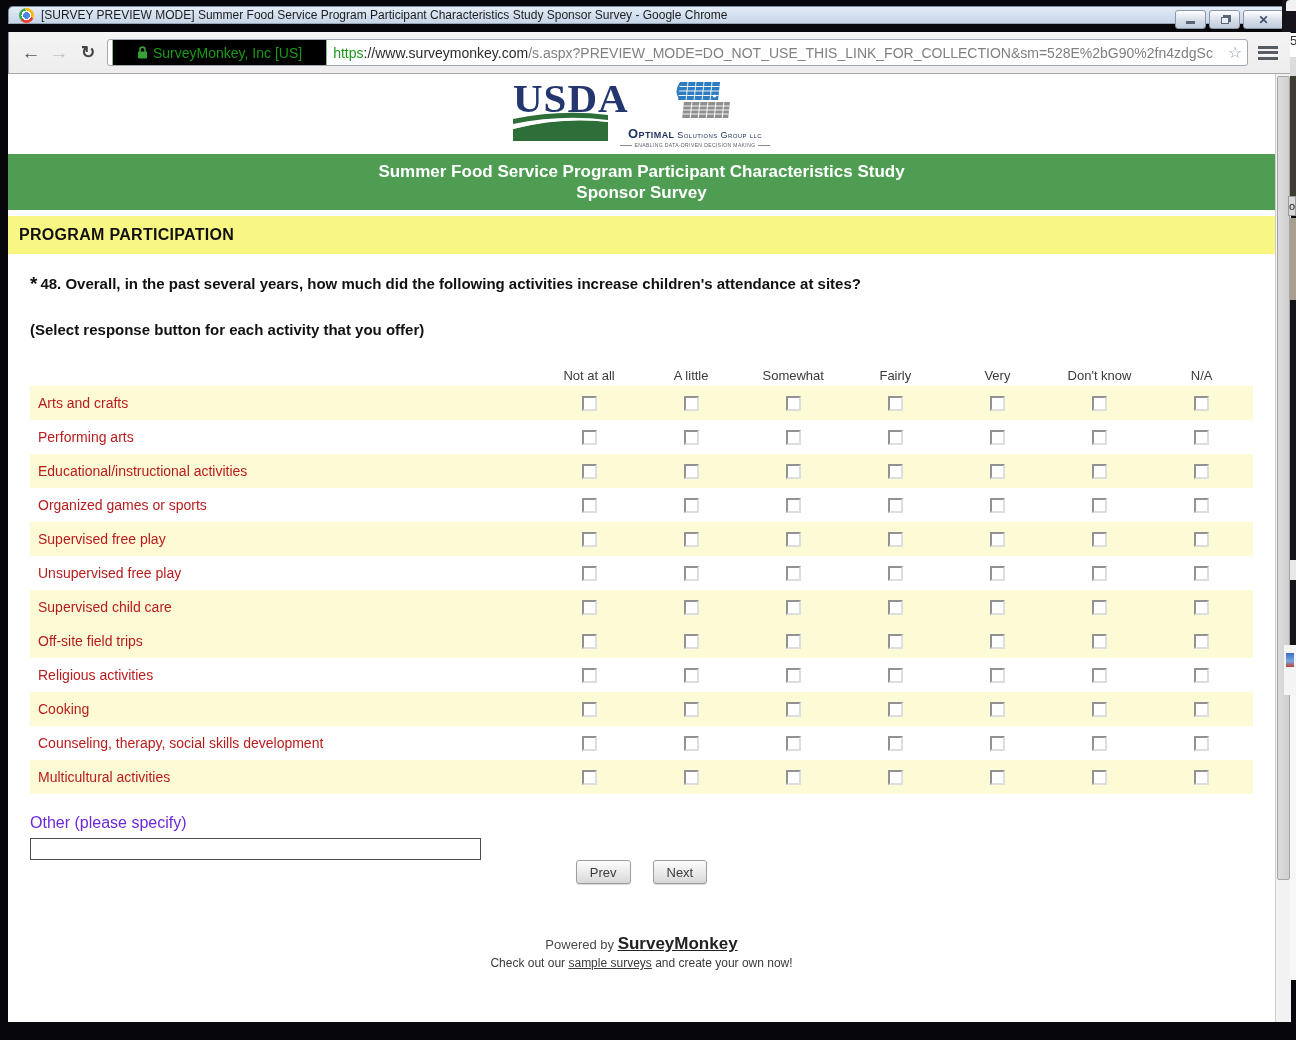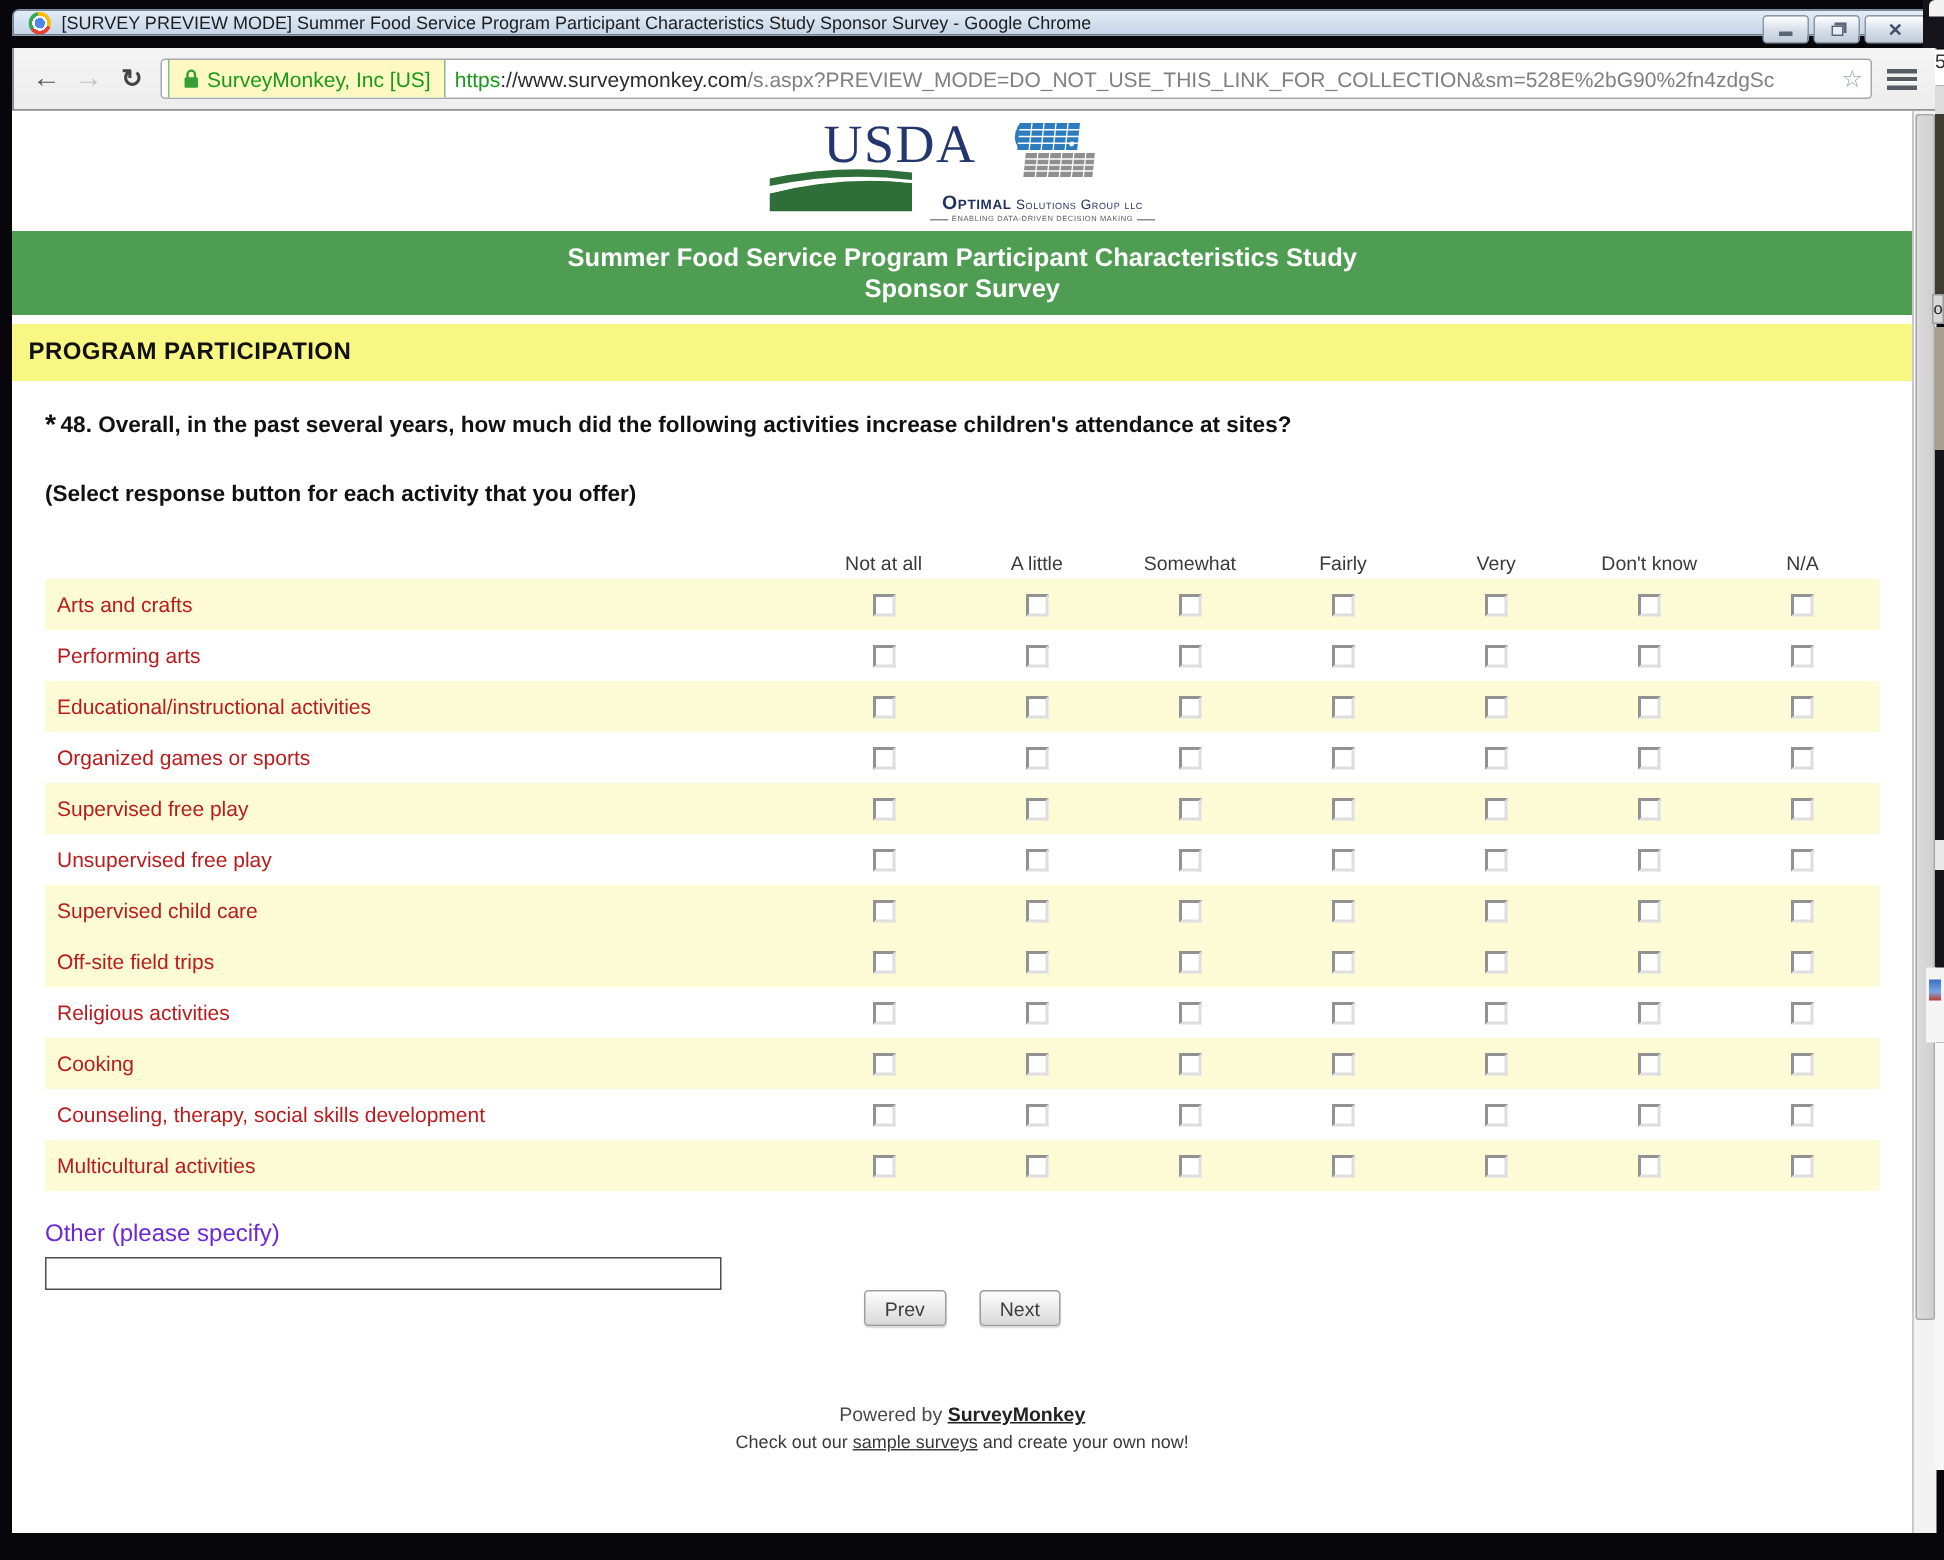--- a/index.html
+++ b/index.html
@@ -25,36 +25,36 @@
   .winbtn .x { font-weight:bold; font-size:12px; line-height:1; }
 
   .toolbar { position:absolute; left:0; top:26px; width:100%; height:42px;
     background:linear-gradient(#f4f4f4,#ededed); border:1px solid #8b97a6; border-top:none; border-bottom:1px solid #a9a9a9;
     display:flex; align-items:center; padding:0 8px; }
   .navbtn { font-size:19px; color:#555; width:28px; text-align:center; line-height:1; }
   .navbtn.disabled { color:#bdc1c6; }
   .reload { font-size:17px; color:#444; width:30px; text-align:center; font-weight:bold; }
   .omnibox { flex:1; height:27px; background:#fff; border:1px solid #a3a9b1; border-radius:3px;
     display:flex; align-items:center; padding:0 4px; margin:0 6px 0 4px; overflow:hidden; position:relative; }
-  .ev-badge { display:flex; align-items:center; gap:5px; background:#fef9c3; border:1px solid #86bd86;
-    border-radius:2px; height:38px; padding:0 9px; margin-right:6px; flex:0 0 auto; }
+  .ev-badge { display:flex; align-items:center; gap:5px; background:#000000; border:1px solid #86bd86;
+    border-radius:2px; height:38px; padding:0 24px; margin-right:6px; flex:0 0 auto; }
   .ev-badge span { color:#199a19; font-size:14px; white-space:nowrap; }
   .url { font-size:14px; white-space:nowrap; overflow:hidden; flex:1; }
   .url .scheme { color:#199a19; }
   .url .host { color:#2c2c2c; }
   .url .path { color:#808080; }
   .star { position:absolute; right:5px; top:3px; font-size:16px; color:#9aa0a6; background:#fff; padding-left:3px; }
   .menu-icon { width:20px; height:14px; margin:0 4px; border-top:3px solid #565c64;
     border-bottom:3px solid #565c64; background:linear-gradient(#fff 2px, #565c64 2px, #565c64 5px, #fff 5px); background-clip:content-box; padding:2px 0; }
 
   
   .page { position:absolute; left:0; top:68px; width:1267px; height:948px; background:#fff; overflow:hidden; }
   .logos { height:80px; display:flex; justify-content:center; align-items:flex-start; padding-top:6px; gap:12px; }
   .usda-logo { width:95px; height:64px; position:relative; }
-  .usda-text { font-family:"Liberation Serif", serif; font-weight:normal; font-size:36px; color:#23366e; letter-spacing:1px; line-height:0.9;margin-left:36px; }
+  .usda-text { font-family:"Liberation Serif", serif; font-weight:bold; font-size:41px; color:#23366e; letter-spacing:1px; line-height:0.9; }
   .osg-logo { width:150px; padding-top:2px; text-align:center; }
   .osg-name { font-size:9px; color:#1c2f5e; font-variant:small-caps; letter-spacing:0.4px; white-space:nowrap; }
   .osg-name b { font-size:13px; }
   .osg-tagline { display:flex; align-items:center; gap:3px; margin-top:1px; }
   .osg-tagline i { font-style:normal; font-size:5px; color:#5a5a66; letter-spacing:0.4px; white-space:nowrap; }
   .osg-tagline::before, .osg-tagline::after { content:""; flex:1; border-top:1px solid #8a8a96; }
 
   .banner { height:56px; background:#4f9d52; color:#fff; text-align:center; font-weight:bold; font-size:17px; padding-top:7px; line-height:21px; }
   .section-bar { height:38px; background:#f9f783; margin-top:6px; font-weight:bold; font-size:16px; color:#111; line-height:38px; padding-left:11px; letter-spacing:0.3px; }
 
@@ -75,21 +75,21 @@
   .other-label { margin-top:20px; font-size:16px; color:#6d28d9; }
   .other-input { margin-top:6px; width:451px; height:22px; border:1px solid #4c4c4c; font-size:13px; padding:0 4px; display:block; }
 
   .nav-row { display:flex; justify-content:center; gap:22px; }
   .pnbtn { height:24px; padding:0 13px; font-size:13px; color:#3c3c3c;
     background:linear-gradient(#fdfdfd,#e9e9e9 55%,#d8d8d8); border:1px solid #9d9d9d; border-radius:3px;
     box-shadow:0 1px 1px rgba(0,0,0,0.15); display:flex; align-items:center; }
 
   .footer { margin-top:50px; text-align:center; }
   .powered { font-size:13px; color:#4a4a4a; }
-  .brand { font-size:13px; font-weight:bold; color:#222; text-decoration:underline; }
+  .brand { font-size:17px; font-weight:bold; color:#222; text-decoration:underline; }
   .tagline2 { font-size:12px; color:#3a3a3a; margin-top:2px; }
   .tagline2 .lnk { text-decoration:underline; }
 
   
   .scrollbar { position:absolute; left:1267px; top:68px; width:16px; height:948px; background:#f2f2f2; border-left:1px solid #cfcfcf; }
   .sthumb { position:absolute; left:1px; top:2px; width:13px; height:804px; background:linear-gradient(90deg,#dcdcdc,#cfcfcf); border:1px solid #a6a6a6; border-radius:2px; }
 
   
   .frag { position:absolute; overflow:hidden; }
 </style>

